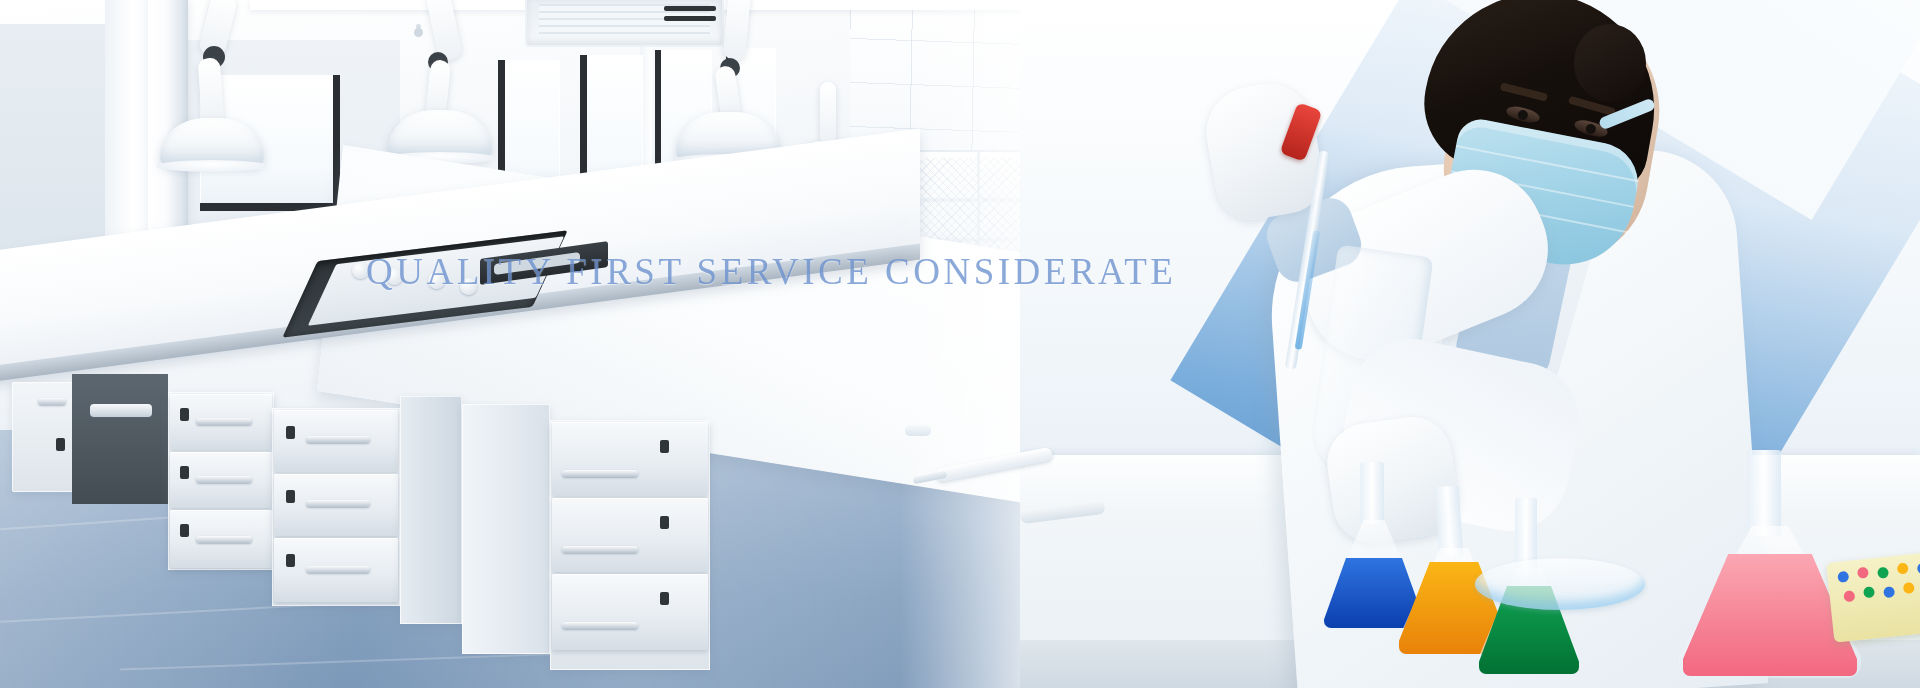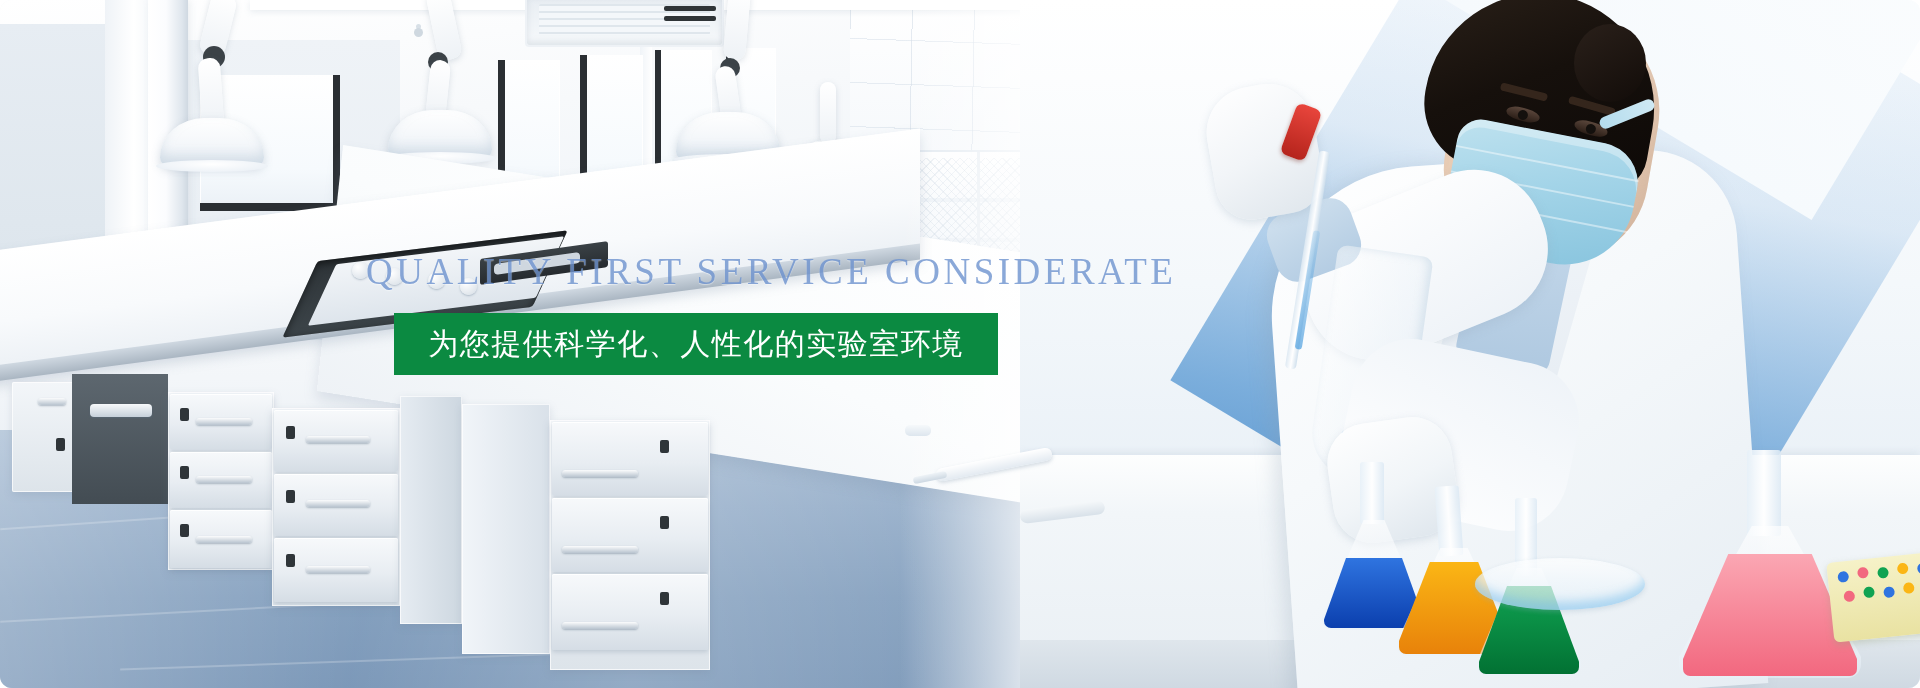--- a/index.html
+++ b/index.html
@@ -4,21 +4,20 @@
 <title>Lab Banner</title>
 <style>
   html,body{margin:0;padding:0;background:#fff;}
   body{font-family:"Liberation Sans","DejaVu Sans",sans-serif;}
 
   .banner{
     position:relative;
     width:1920px;height:688px;
     overflow:hidden;
     background:#eef2f6;
-    border-radius:12px;
   }
 
   
   .room{position:absolute;inset:0;overflow:hidden;
     background:
       linear-gradient(180deg,#ffffff 0%,#fbfcfd 30%,#f3f6f9 55%,#e8eef4 70%, #dfe7ef 100%);
   }
   
   .ceiling{position:absolute;left:0;top:0;width:1300px;height:215px;
     background:linear-gradient(175deg,#ffffff 0%,#f7f9fb 45%,#eef3f7 100%);}
@@ -517,17 +516,14 @@
   <div class="small-vial"></div>
   <div class="long-pip">
     <div class="lp-body"></div>
     <div class="lp-tip"></div>
   </div>
 
   <div class="text-layer">
     <div class="eng-line">QUALITY FIRST SERVICE CONSIDERATE</div>
 
 
-    <div class="green-bar">
-      <span class="green-bar-text">为您提供科学化、人性化的实验室环境</span>
-    </div>
   </div>
 </div>
 
 </body></html>

